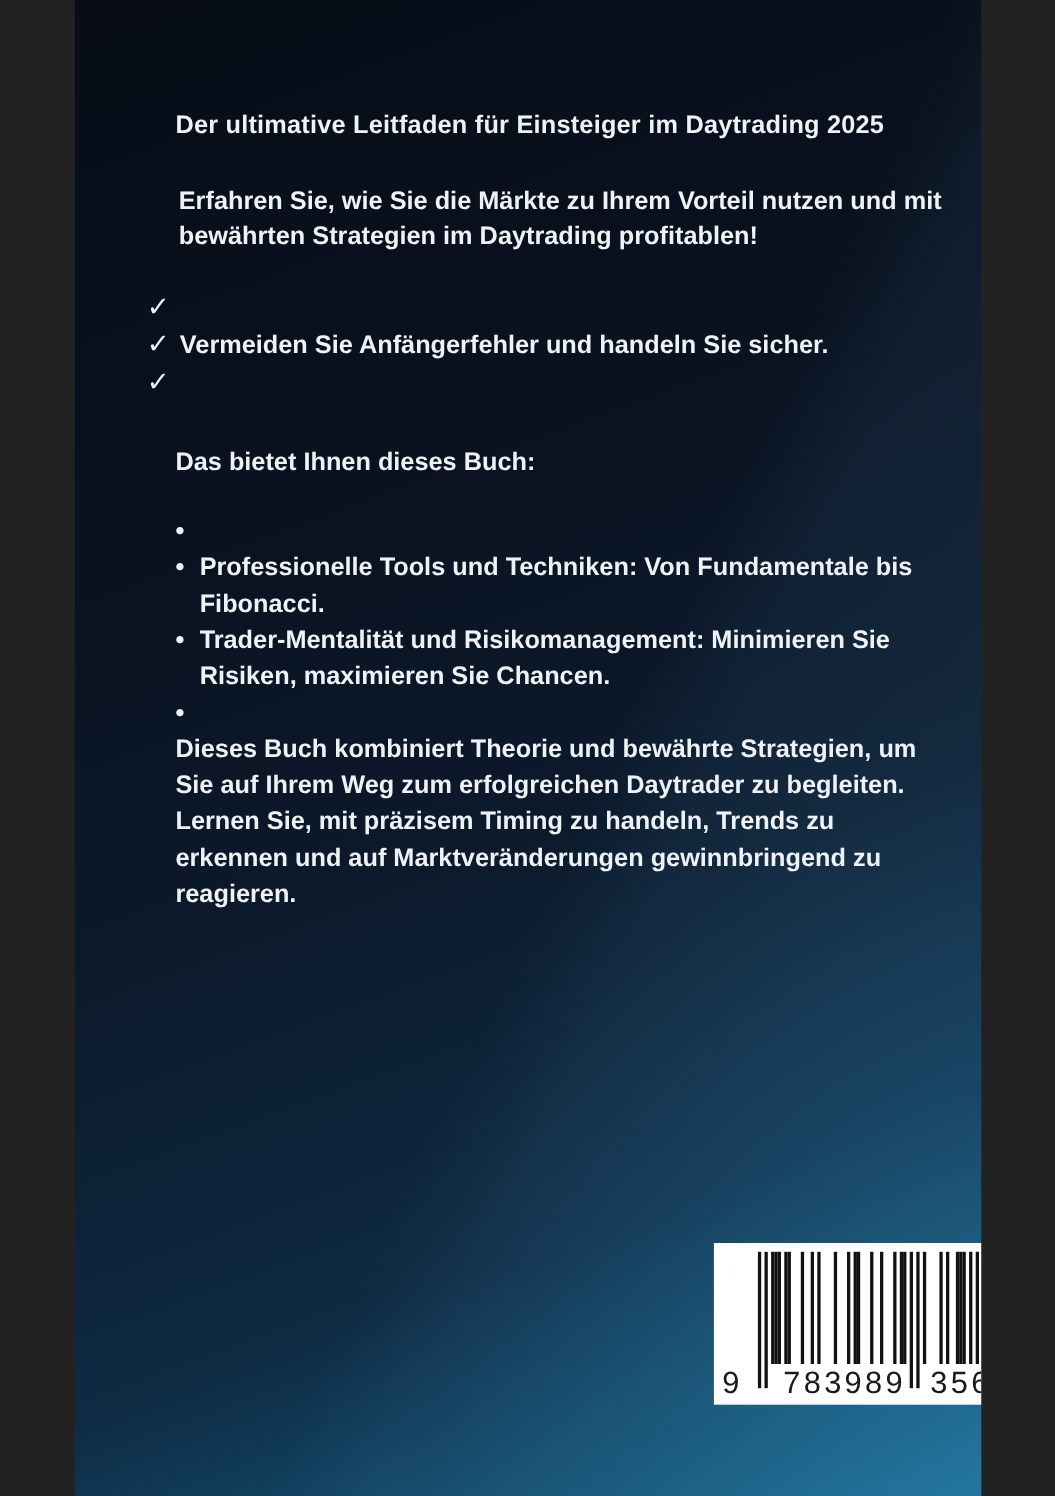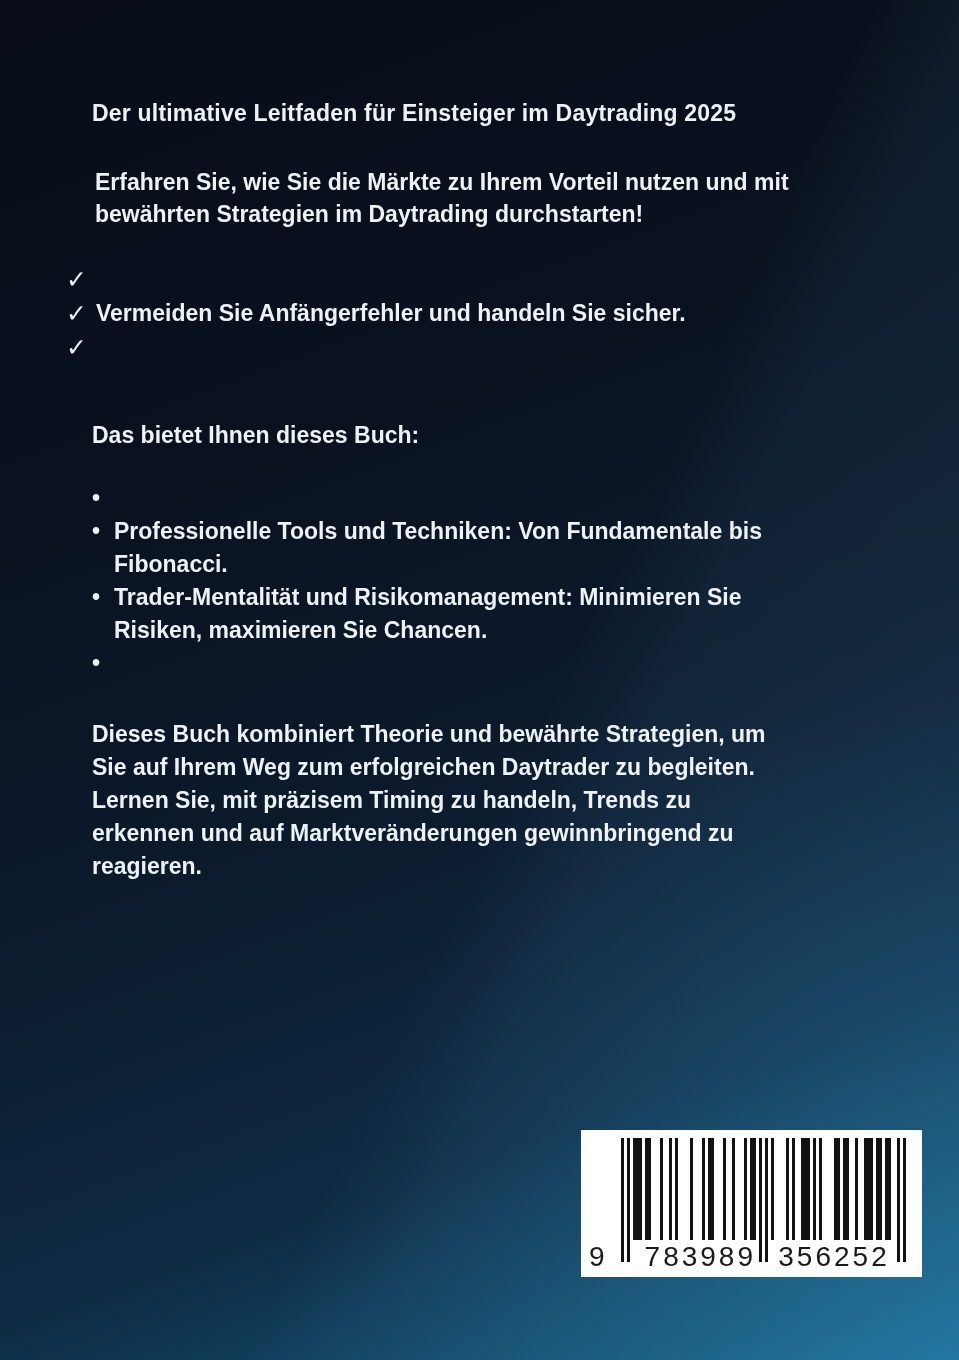--- a/index.html
+++ b/index.html
@@ -1,18 +1,18 @@
 <!DOCTYPE html>
 <html><head>
 <meta charset="utf-8">
 <style>
   html,body{margin:0;padding:0;background:#222;}
   .cover{
     position:relative;
-    width:959px;height:1360px;
+    width:824px;height:1360px;
     margin:0 auto;
     overflow:hidden;
     font-family:"Liberation Sans","DejaVu Sans",sans-serif;
     background:
       radial-gradient(120% 90% at 105% 100%, rgba(40,130,175,.45) 0%, rgba(40,130,175,0) 55%),
       linear-gradient(115deg, rgba(70,130,170,0) 55%, rgba(70,130,170,.10) 62%, rgba(70,130,170,.16) 100%),
       linear-gradient(160deg, #080d17 0%, #0a1220 32%, #0c1a2c 55%, #0e2b44 78%, #145779 95%, #1a6c93 100%);
     color:#eef2f5;
   }
   .content{
@@ -37,34 +37,33 @@
   .check-row{
     display:flex;align-items:flex-start;
     font-size:23px;font-weight:700;line-height:34px;
   }
   .check-ic{
     width:30px;flex:0 0 30px;
     font-weight:400;font-size:25px;line-height:34px;
     text-align:left;
   }
   .heading{
-    margin-top:56px;
+    margin-top:40px;
     font-size:23px;font-weight:700;line-height:30px;
   }
   .bullets{margin-top:32px;}
   .bullet-row{
     display:flex;align-items:flex-start;
     font-size:23px;font-weight:700;line-height:33px;
   }
   .bullet-dot{
     width:22px;flex:0 0 22px;
     font-size:23px;line-height:33px;
   }
   .closing{
-    margin-top:38px;
     font-size:23px;font-weight:700;line-height:33px;
   }
   
   .barcode-box{
     position:absolute;
     left:581px; top:1130px;
     width:341px; height:147px;
     background:#ffffff;
     box-sizing:border-box;
   }
@@ -91,21 +90,21 @@
 </style>
 </head>
 <body>
 
 <div class="cover">
   <div class="content">
 
     <div class="title">Der ultimative Leitfaden für Einsteiger im Daytrading 2025</div>
 
     <div class="subtitle ml">Erfahren Sie, wie Sie die Märkte zu Ihrem Vorteil nutzen und mit
-bewährten Strategien im Daytrading durchstarten!</div>
+bewährten Strategien im Daytrading profitablen!</div>
 
     <div class="checklist">
       <div class="check-row">
         <span class="check-ic">✓</span>
       </div>
       <div class="check-row">
         <span class="check-ic">✓</span>
         <span class="ml">Vermeiden Sie Anfängerfehler und handeln Sie sicher.</span>
       </div>
       <div class="check-row">

